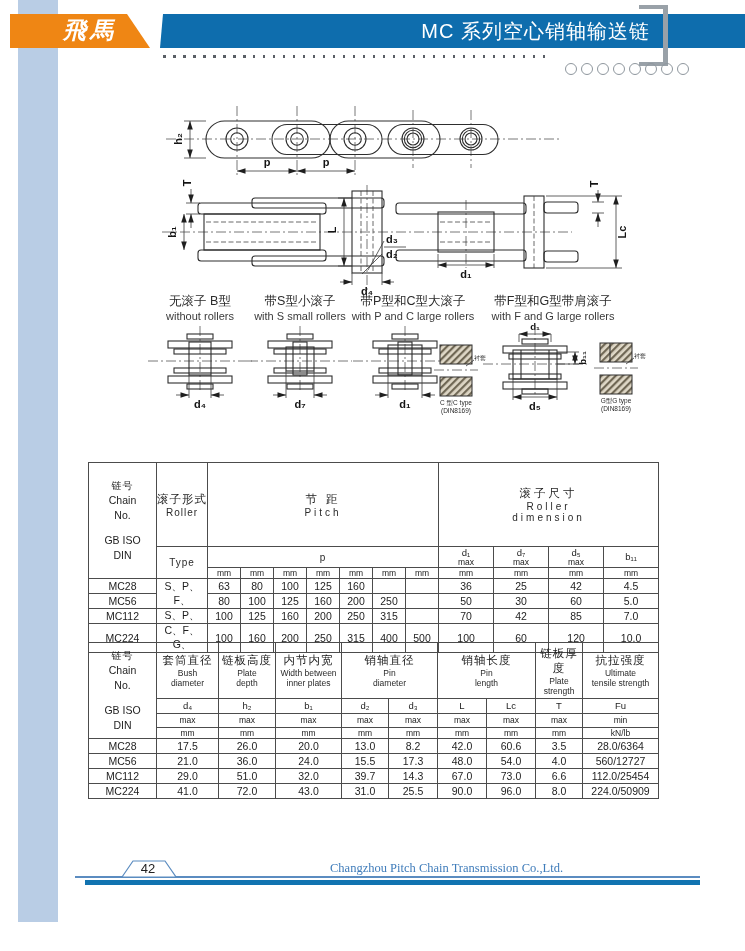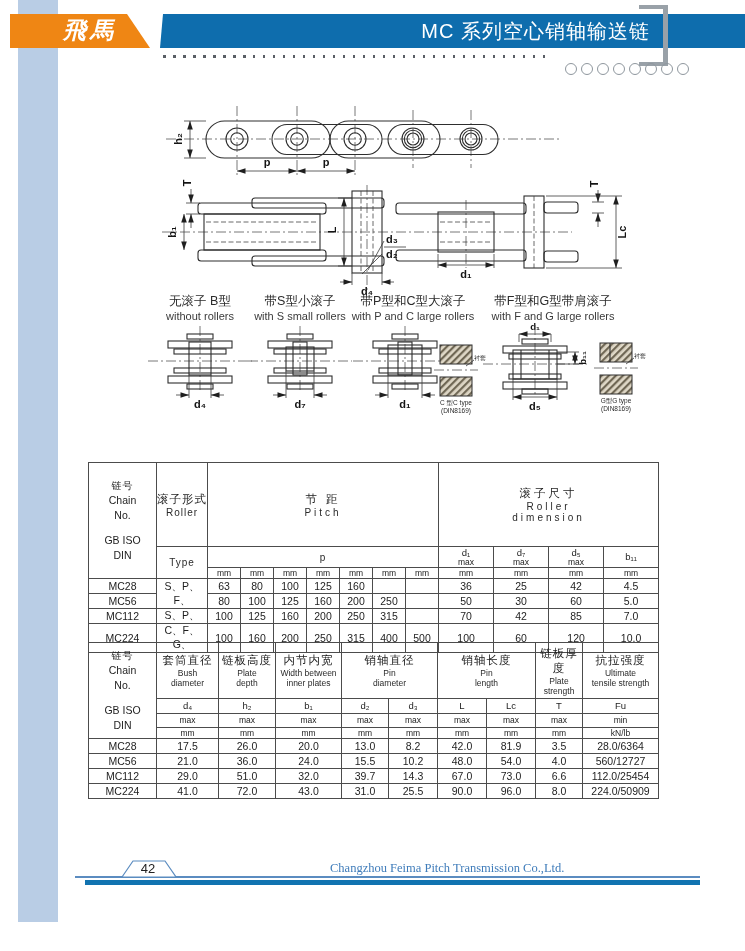--- a/index.html
+++ b/index.html
@@ -563,31 +563,31 @@
       <td class="unit">kN/lb</td>
     </tr>
     <tr style="height:15px">
       <td class="val">MC28</td>
       <td class="val">17.5</td>
       <td class="val">26.0</td>
       <td class="val">20.0</td>
       <td class="val">13.0</td>
       <td class="val">8.2</td>
       <td class="val">42.0</td>
-      <td class="val">81.9</td>
+      <td class="val">60.6</td>
       <td class="val">3.5</td>
       <td class="val">28.0/6364</td>
     </tr>
     <tr style="height:15px">
       <td class="val">MC56</td>
       <td class="val">21.0</td>
       <td class="val">36.0</td>
       <td class="val">24.0</td>
       <td class="val">15.5</td>
-      <td class="val">10.2</td>
+      <td class="val">17.3</td>
       <td class="val">48.0</td>
       <td class="val">54.0</td>
       <td class="val">4.0</td>
       <td class="val">560/12727</td>
     </tr>
     <tr style="height:15px">
       <td class="val">MC112</td>
       <td class="val">29.0</td>
       <td class="val">51.0</td>
       <td class="val">32.0</td>
@@ -612,14 +612,14 @@
     </tr>
   </tbody>
     </table>
 
   <div class="f-thin"></div>
   <svg class="f-trap" width="62" height="20" viewBox="0 0 62 20">
     <path d="M4 19 L15 3 L47 3 L58 19 Z" fill="#ffffff" stroke="#5b8cc0" stroke-width="1.2"></path>
   </svg>
   <div class="f-num">42</div>
   <div class="f-thick"></div>
-  <div class="f-en">Changzhou Feima Pitch Transmission Co.,Ltd.</div>
+  <div class="f-en">Changzhou Pitch Chain Transmission Co.,Ltd.</div>
 </div>
 
 </body></html>

